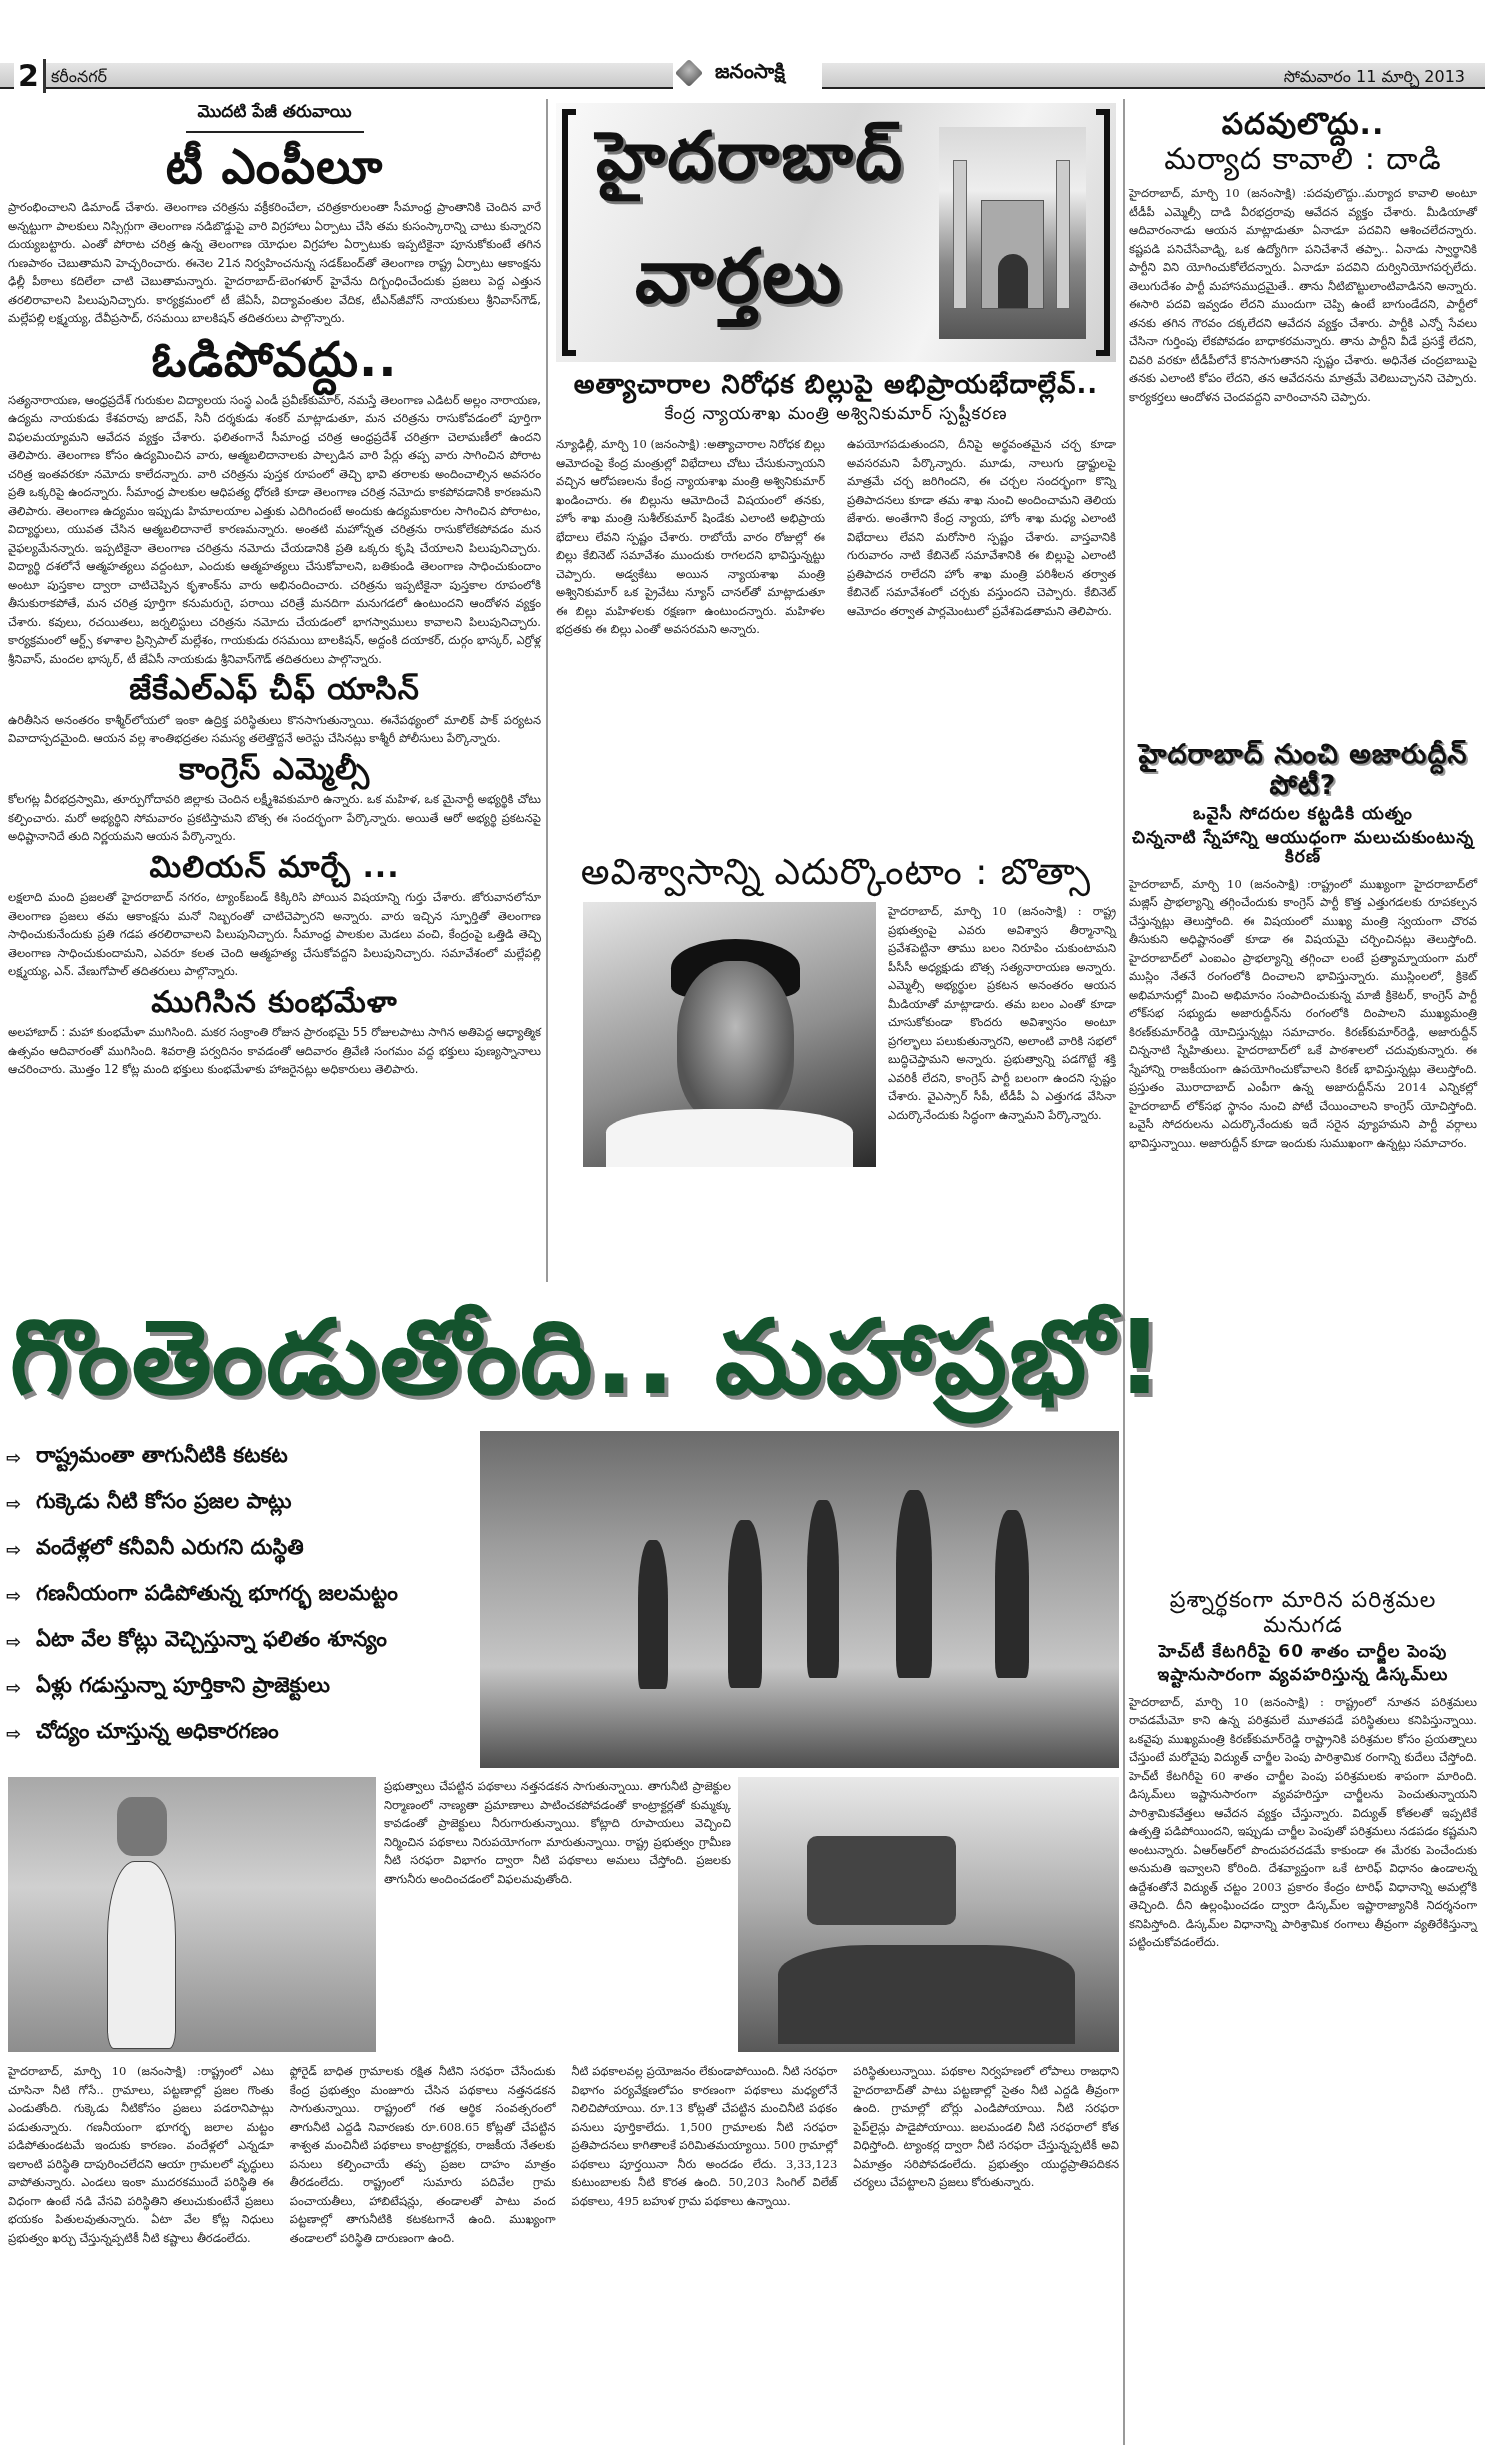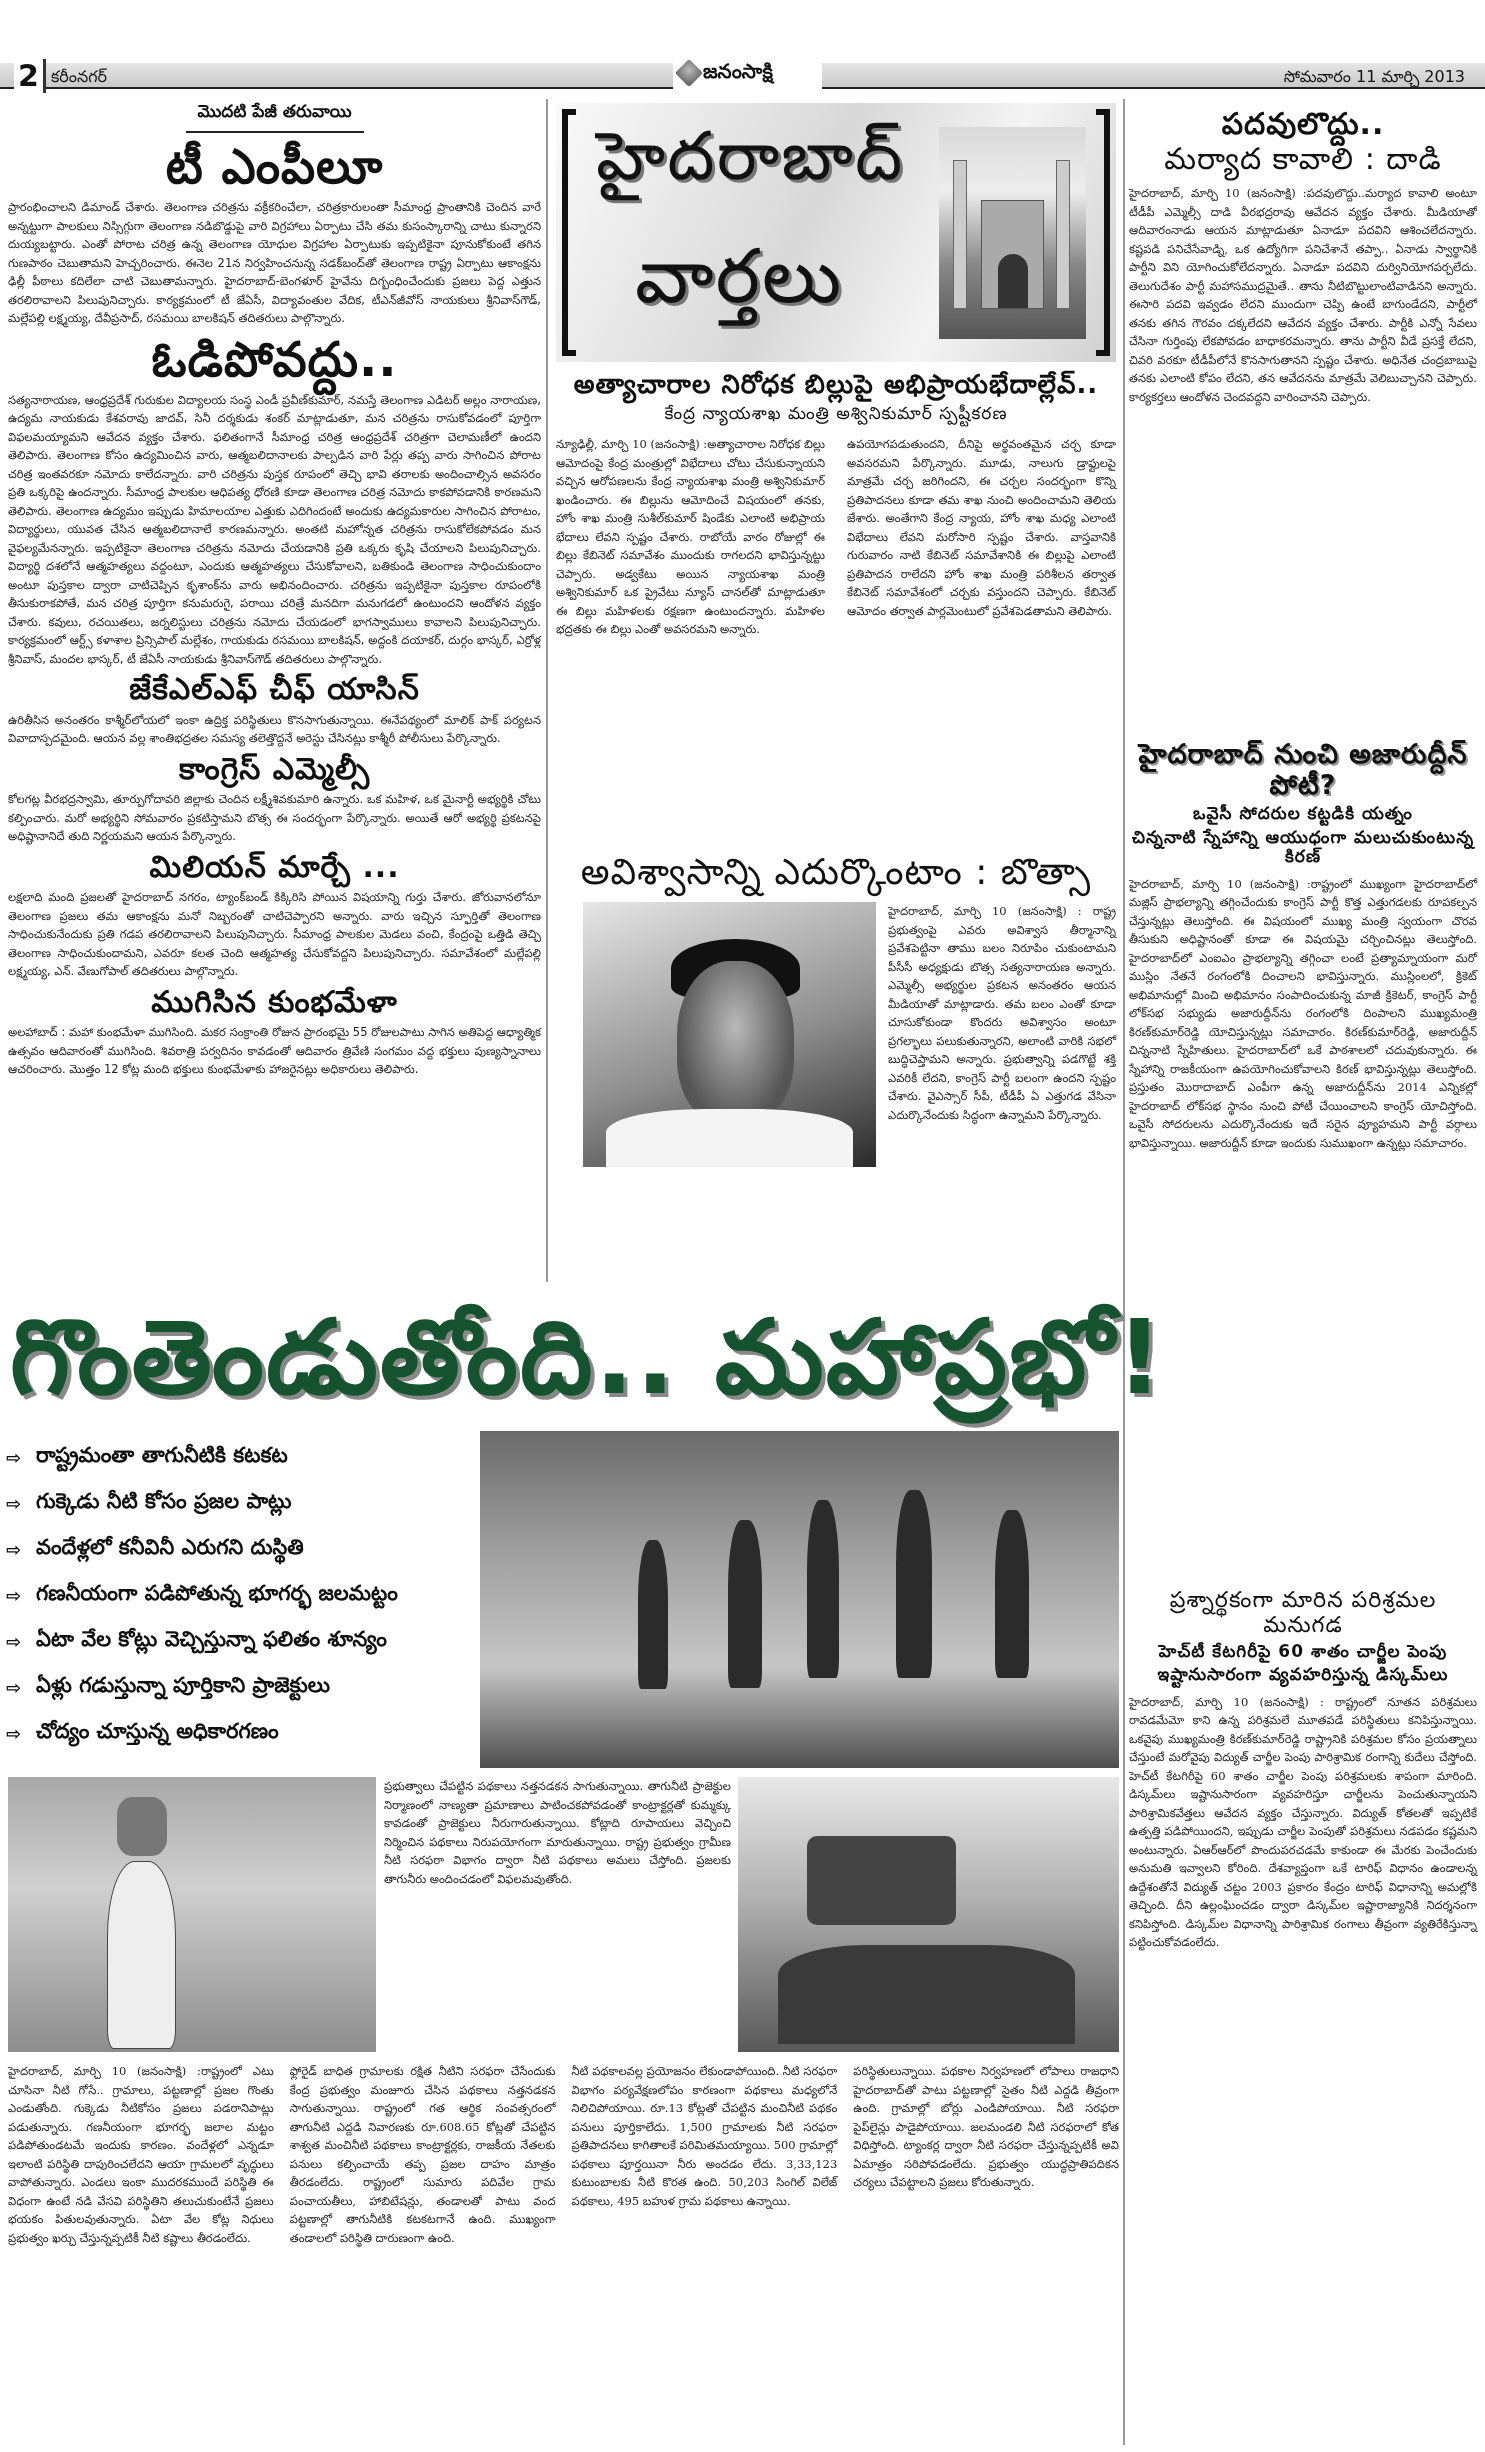--- a/index.html
+++ b/index.html
@@ -7,21 +7,21 @@
   body { font-family: "DejaVu Sans", sans-serif; color: #111; position: relative; }
 
   
   .masthead { position: absolute; left: 0; top: 55px; width: 1485px; height: 40px; }
   .masthead .bar { position: absolute; left: 0; right: 0; top: 8px; height: 26px;
     background: linear-gradient(#e6e6e6, #c9c9c9); border-bottom: 2px solid #222; }
   .masthead .page-no { position: absolute; left: 14px; top: 4px; font-size: 30px; font-weight: bold;
     background: #fff; padding: 0 4px; line-height: 34px; border-right: 3px solid #333; }
   .masthead .district { position: absolute; left: 51px; top: 12px; font-size: 16px; }
   .masthead .logo-wrap { position: absolute; left: 673px; top: 0; width: 149px; height: 36px; background: #fff;
-    display: flex; align-items: center; gap: 4px; padding-left: 6px; }
+    display: flex; align-items: center; gap: 16px; padding-left: 6px; }
   .masthead .logo-mark { width: 20px; height: 20px; background: radial-gradient(circle at 40% 40%, #bbb, #555); border-radius: 3px; transform: rotate(45deg); }
   .masthead .logo-text { font-size: 20px; font-weight: bold; }
   .masthead .date { position: absolute; right: 20px; top: 12px; font-size: 16px; }
 
   .col { position: absolute; }
   .col-left { left: 8px; top: 99px; width: 533px; }
   .col-mid { left: 556px; top: 99px; width: 560px; }
   .col-right { left: 1129px; top: 99px; width: 348px; }
   .vrule { position: absolute; width: 2px; background: #999; }
 
@@ -35,21 +35,21 @@
   .body { font-size: 11.5px; line-height: 18.5px; text-align: justify; color: #222; }
   .body.serifish { font-family: "DejaVu Serif", serif; }
   .mt4 { margin-top: 4px; } .mt8 { margin-top: 8px; } .mt12 { margin-top: 12px; }
 
   
   .banner { position: relative; height: 259px; margin-top: 4px;
     background: linear-gradient(115deg, #fafafa 0%, #d8d8d8 45%, #f4f4f4 70%, #cfcfcf 100%); }
   .banner .brk { position: absolute; top: 6px; bottom: 6px; width: 14px; border: 6px solid #111; }
   .banner .brk.l { left: 6px; border-right: none; }
   .banner .brk.r { right: 6px; border-left: none; }
-  .banner .t1, .banner .t2 { position: absolute; left: 40px; font-size: 67px; font-weight: 400; color: #111;
+  .banner .t1, .banner .t2 { position: absolute; left: 40px; font-size: 67px; font-weight: 700; color: #111;
     text-shadow: 3px 3px 0 #777; letter-spacing: 2px; }
   .banner .t1 { top: 14px; } .banner .t2 { top: 129px; left: 79px; font-size: 75px; }
   .banner .photo { position: absolute; right: 30px; top: 24px; width: 147px; height: 212px;
     background: linear-gradient(#d9d9d9 0%, #eee 30%, #888 65%, #555 100%); }
   .banner .photo .tower { position: absolute; bottom: 30px; width: 14px; height: 149px; background: #ccc; border: 1px solid #666; }
   .banner .photo .arch { position: absolute; left: 42px; bottom: 30px; width: 63px; height: 109px; background: #aaa; border: 1px solid #555; }
   .banner .photo .arch::after { content: ""; position: absolute; left: 16px; bottom: 0; width: 30px; height: 54px; background: #333; border-radius: 15px 15px 0 0; }
 
   .two-cols { display: grid; grid-template-columns: 1fr 1fr; column-gap: 22px; }
 

